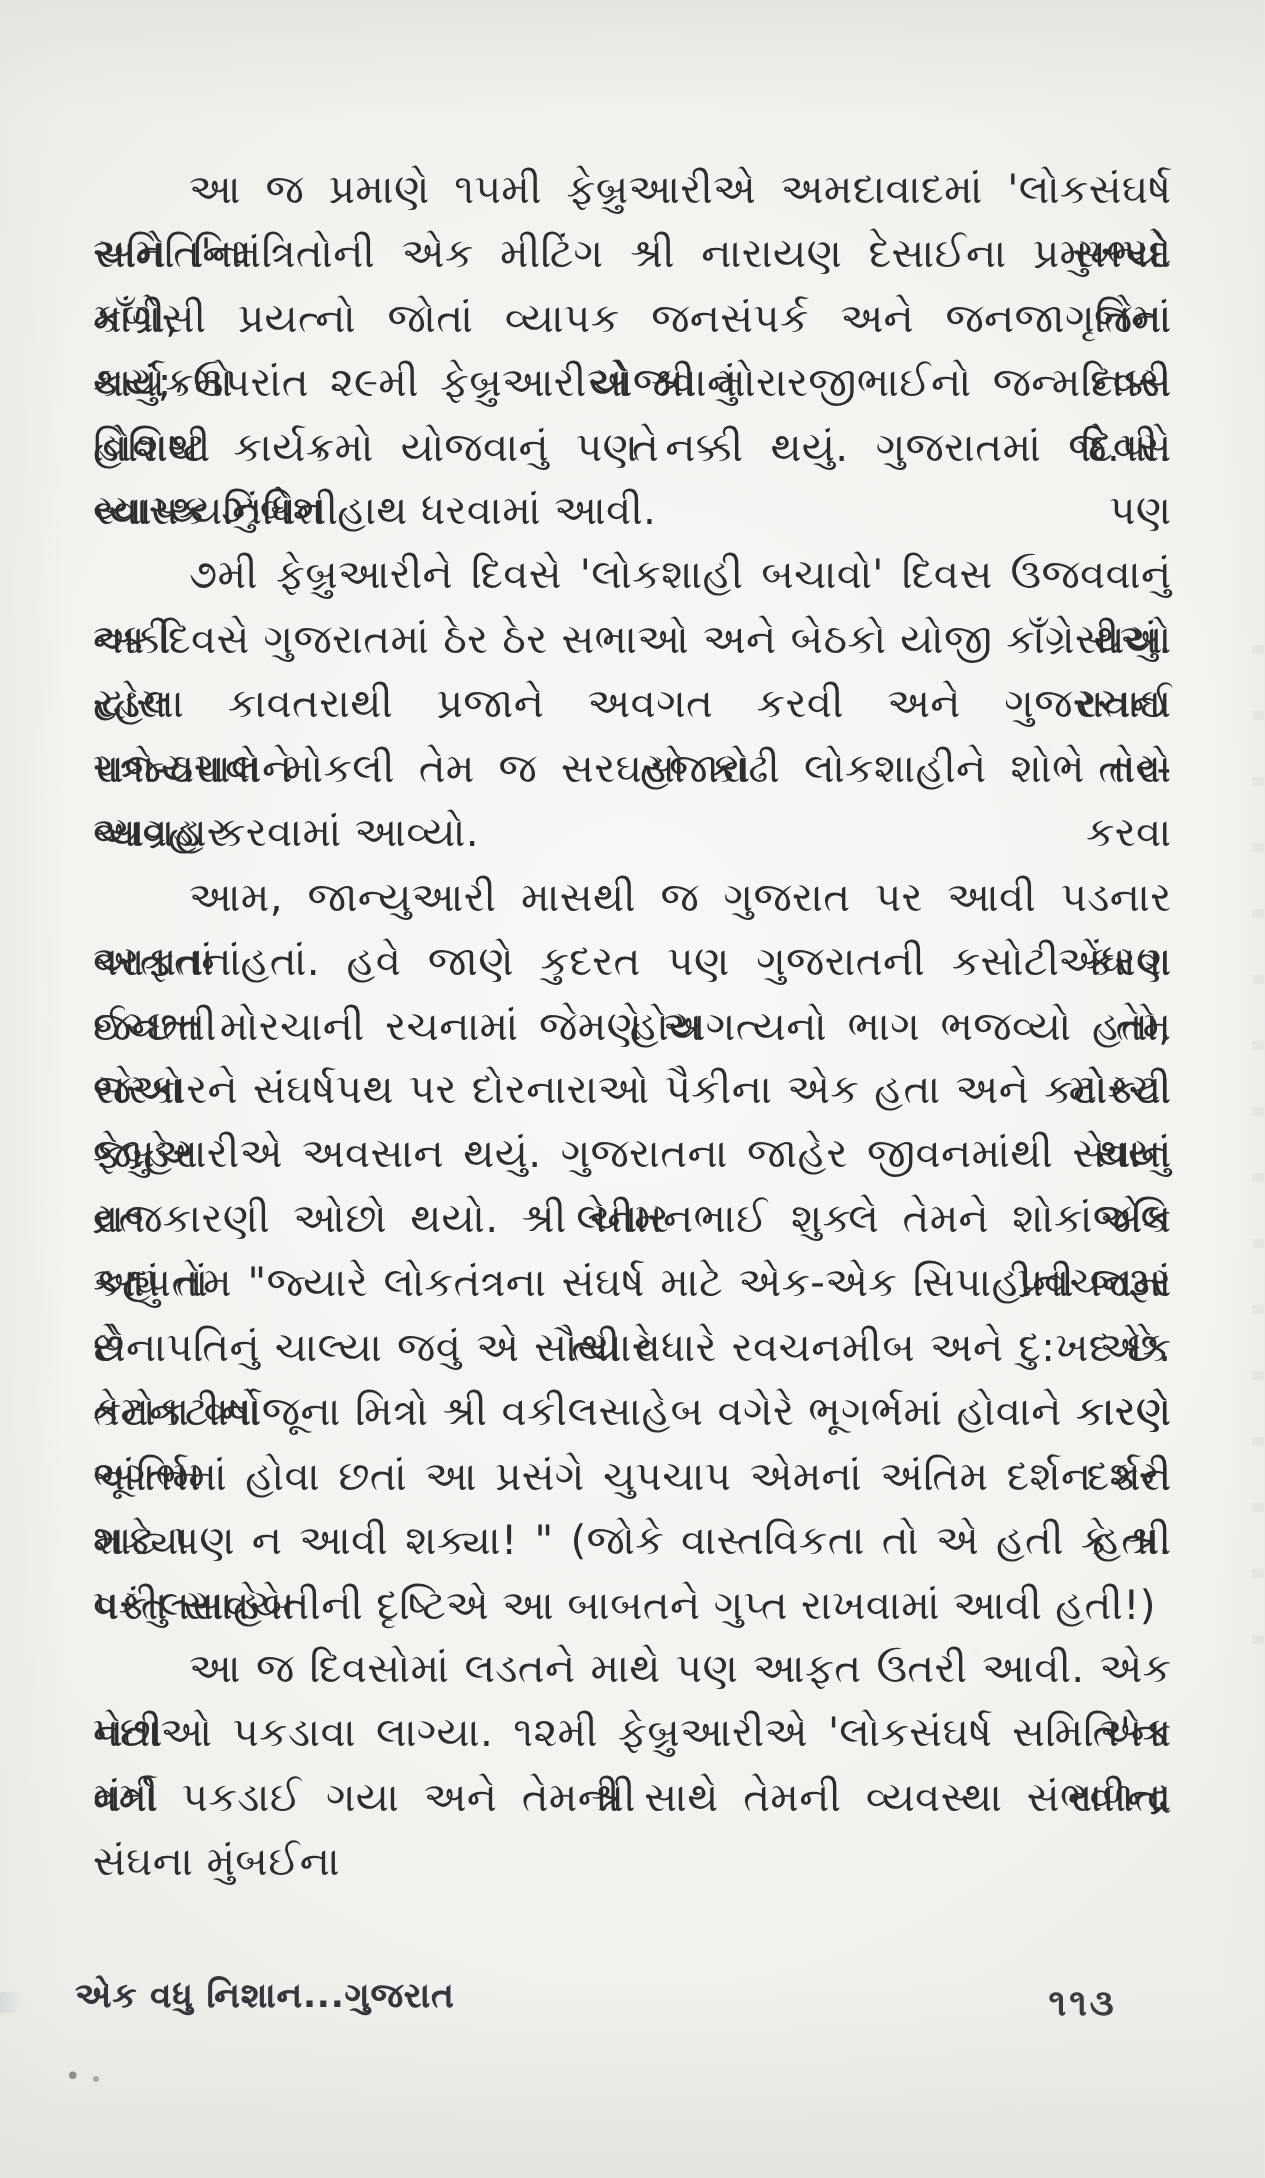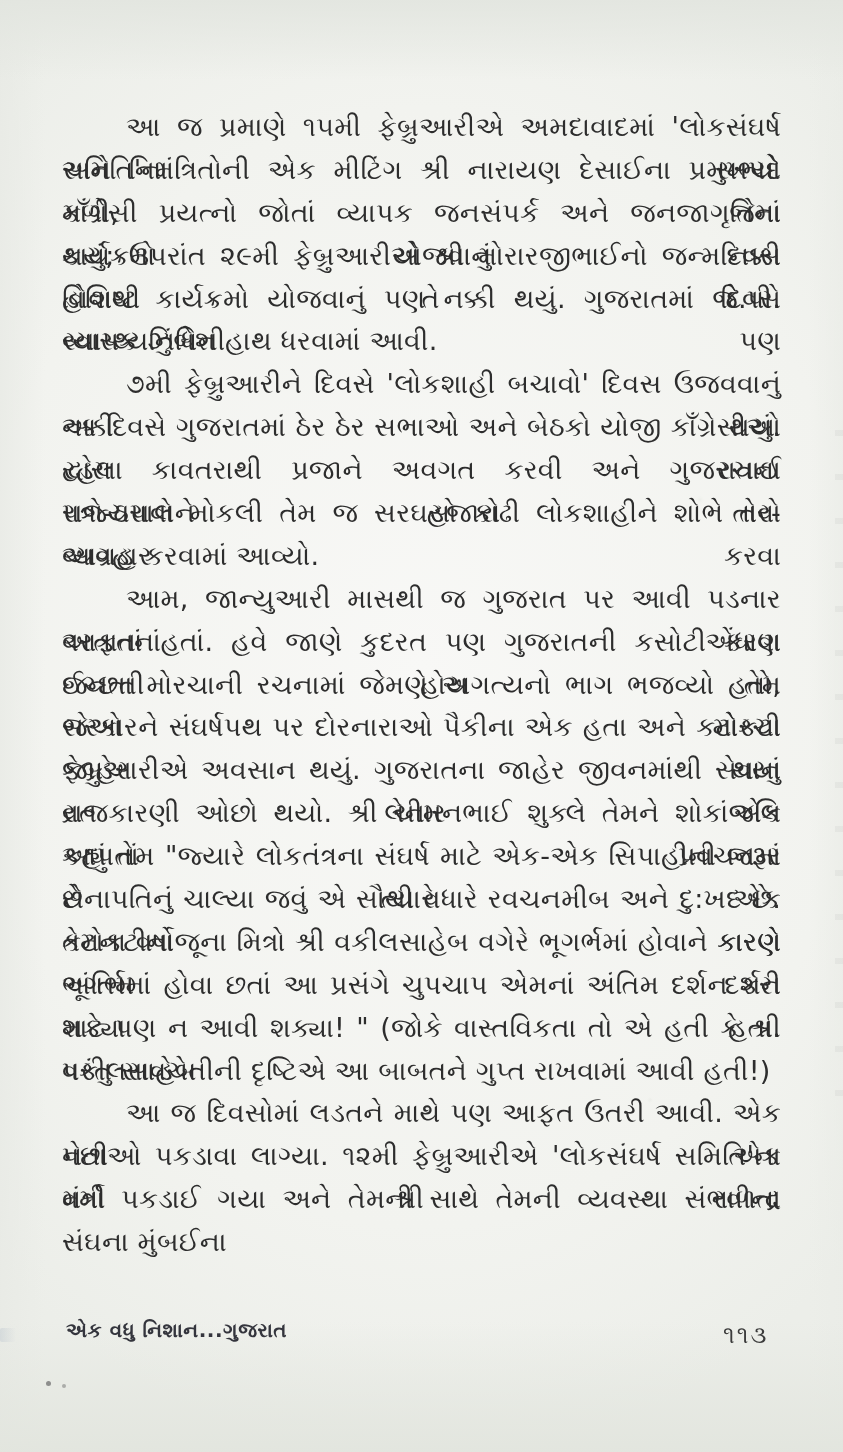--- a/index.html
+++ b/index.html
@@ -47,27 +47,27 @@
     overflow:visible;
   }
   .line.indent { text-indent:64px; }
   .line.para-end { text-align-last:left; }
 
   .footer {
     position:absolute; top:1318px; left:0; width:843px; height:40px;
     color:#33343c;
   }
   .footer-title {
-    position:absolute; left:66px; top:0;
-    font-size:20px; font-weight:bold; letter-spacing:.5px;
+    position:absolute; left:50px; top:0;
+    font-size:23px; font-weight:bold; letter-spacing:.5px;
     color:#34353d;
   }
   .footer-pagenum {
     position:absolute; left:699px; top:3px;
-    font-size:24px; font-weight:400; color:#3c3c3c; letter-spacing:2px;margin-left:24px;
+    font-size:24px; font-weight:700; color:#3c3c3c; letter-spacing:2px;
   }
 
   .dot {
     position:absolute; border-radius:50%; background:#6f6f6f;
   }
   .dot1 { left:46px; top:1381px; width:5px; height:5px; opacity:.75; }
   .dot2 { left:62px; top:1384px; width:4px; height:4px; opacity:.5; }
 
   .edge-mark-left {
     position:absolute; left:0px; top:1328px; width:16px; height:14px;

